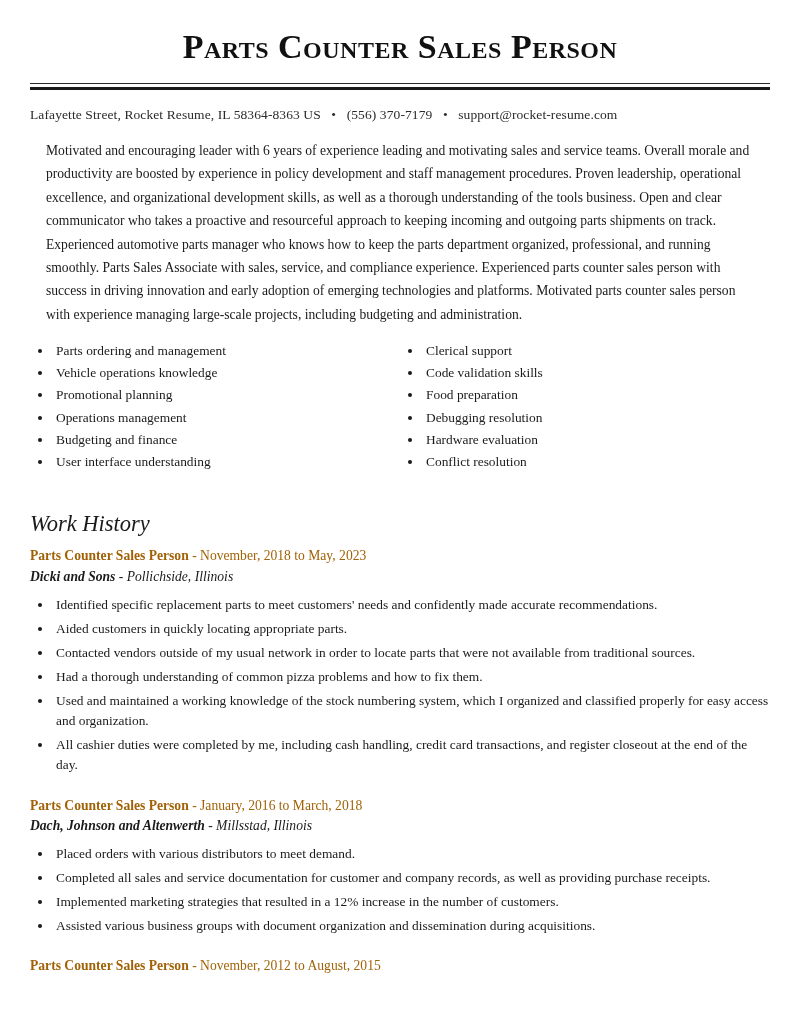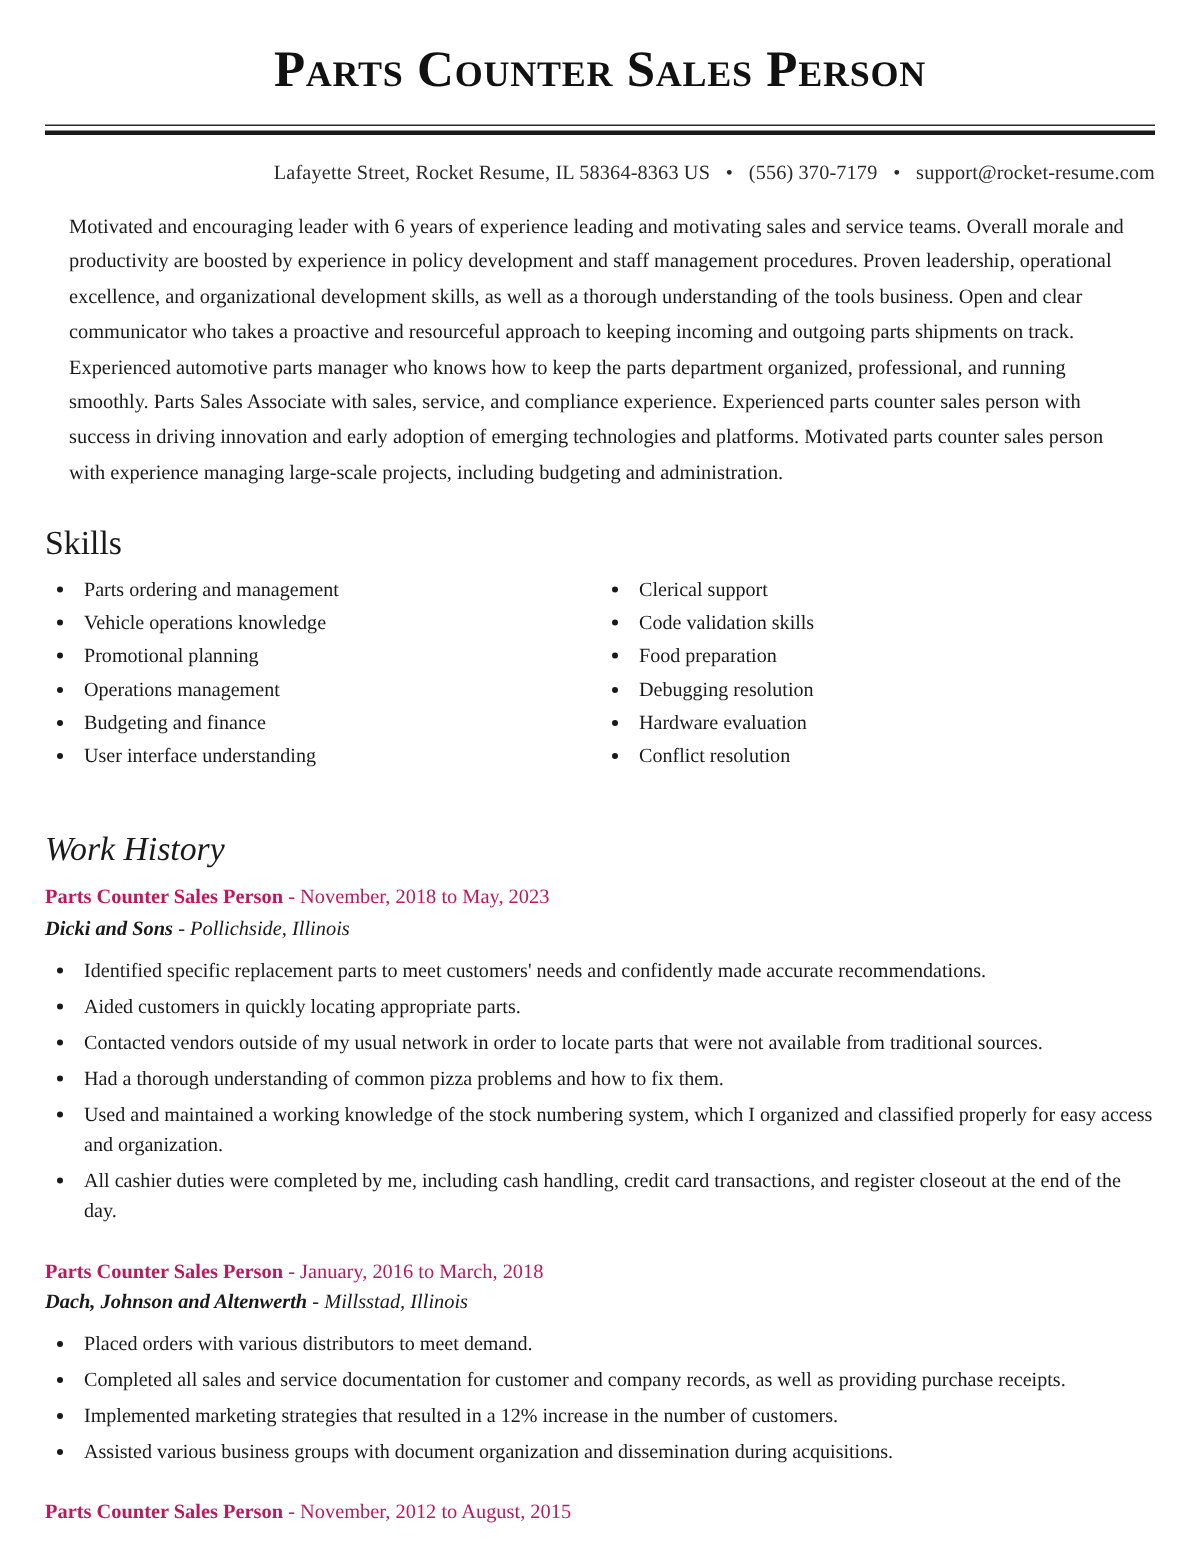--- a/index.html
+++ b/index.html
@@ -42,21 +42,21 @@
   }
   .rule-gap {
     height: 3px;
   }
   .rule-thick {
     height: 3px;
     background: #1a1a1a;
     width: 100%;
   }
   .contact-line {
-    text-align: right;
+    text-align: left;
     font-size: 13.5px;
     color: #2a2a2a;
     margin-top: 17px;
     letter-spacing: 0.1px;
   }
   .contact-sep {
     display: inline-block;
     padding: 0 7px;
     color: #2a2a2a;
   }
@@ -105,21 +105,21 @@
   
   .job-block {
     margin-top: 4px;
   }
   .job-block + .job-block {
     margin-top: 20px;
   }
   .job-line-1 {
     font-size: 13.6px;
     line-height: 1.45;
-    color: #be185d;
+    color: #a16207;
   }
   .job-title {
     font-weight: bold;
   }
   .job-dates {
     font-weight: normal;
   }
   .job-line-2 {
     font-size: 13.6px;
     line-height: 1.45;
@@ -165,21 +165,20 @@
   <div class="contact-line">
     <span>Lafayette Street, Rocket Resume, IL 58364-8363 US</span>
     <span class="contact-sep">•</span>
     <span>(556) 370-7179</span>
     <span class="contact-sep">•</span>
     <span>support@rocket-resume.com</span>
   </div>
 
   <p class="summary-text">Motivated and encouraging leader with 6 years of experience leading and motivating sales and service teams. Overall morale and productivity are boosted by experience in policy development and staff management procedures. Proven leadership, operational excellence, and organizational development skills, as well as a thorough understanding of the tools business. Open and clear communicator who takes a proactive and resourceful approach to keeping incoming and outgoing parts shipments on track. Experienced automotive parts manager who knows how to keep the parts department organized, professional, and running smoothly. Parts Sales Associate with sales, service, and compliance experience. Experienced parts counter sales person with success in driving innovation and early adoption of emerging technologies and platforms. Motivated parts counter sales person with experience managing large-scale projects, including budgeting and administration.</p>
 
-  <h2 class="section-heading">Skills</h2>
   <div class="skills-columns">
     <div class="skills-col">
       <ul class="bullets">
         <li>Parts ordering and management</li>
         <li>Vehicle operations knowledge</li>
         <li>Promotional planning</li>
         <li>Operations management</li>
         <li>Budgeting and finance</li>
         <li>User interface understanding</li>
       </ul>

